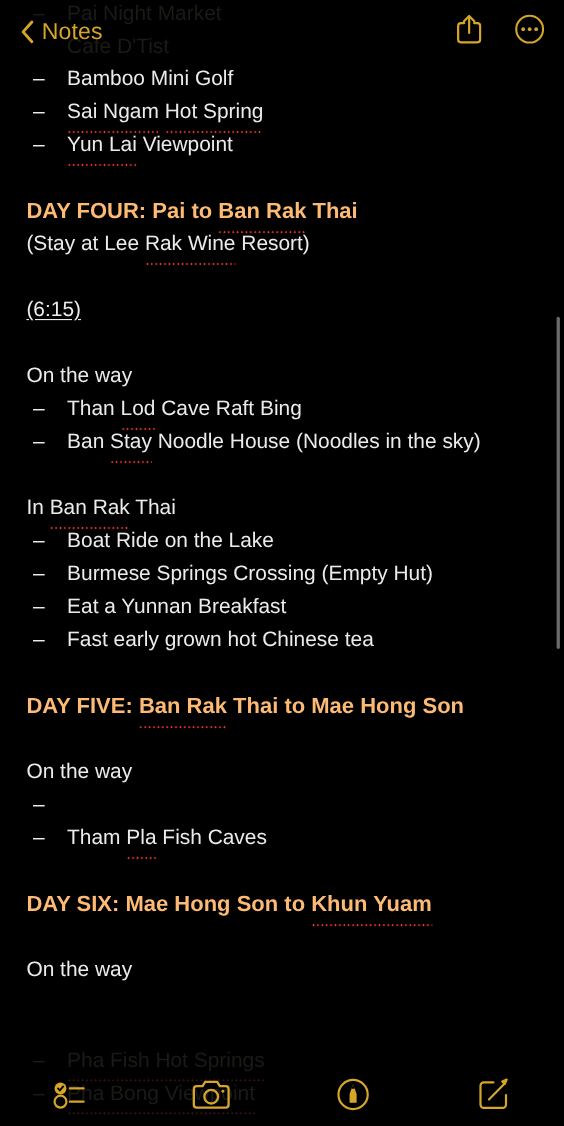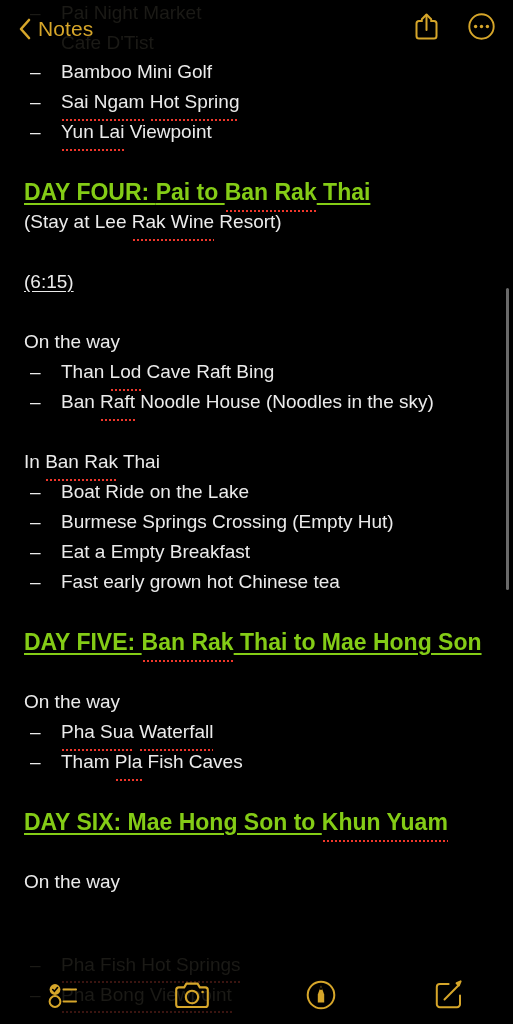--- a/index.html
+++ b/index.html
@@ -61,25 +61,24 @@
     color:#ebebeb;
     font-size:19px;
     line-height:30px;
     white-space:nowrap;
   }
   .line.bullet { display:flex; padding-left:6px; }
   .line .dash { width:31px; flex:none; color:#ebebeb; }
   .spacer { height:30px; }
 
   .heading {
-    color:#84cc16;
-    font-size:23px;
+    color:#fdba74;
+    font-size:20px;
     line-height:30px;
     font-weight:bold;
-    text-decoration:underline;
     text-underline-offset:3px;
     white-space:nowrap;
   }
 
   
   .sp { position:relative; display:inline-block; }
   .sp::after {
     content:""; position:absolute; left:0; right:0; bottom:-4px; height:2px;
     background-image:radial-gradient(circle, #f0372b 45%, transparent 46%);
     background-size:4px 2px; background-repeat:repeat-x;
@@ -171,47 +170,46 @@
     <div class="spacer"></div>
     <div class="line"><span class="ul">(6:15)</span></div>
     <div class="spacer"></div>
     <div class="line"><span>On the way</span></div>
     <div class="line bullet">
       <span class="dash">–</span>
       <span><span>Than </span><span class="sp">Lod</span><span> Cave Raft Bing</span></span>
     </div>
     <div class="line bullet">
       <span class="dash">–</span>
-      <span><span>Ban </span><span class="sp">Raft</span><span> Noodle House (Noodles in the sky)</span></span>
+      <span><span>Ban </span><span class="sp">Stay</span><span> Noodle House (Noodles in the sky)</span></span>
     </div>
     <div class="spacer"></div>
     <div class="line"><span>In </span><span class="sp">Ban Rak</span><span> Thai</span></div>
     <div class="line bullet">
       <span class="dash">–</span>
       <span><span>Boat Ride on the Lake</span></span>
     </div>
     <div class="line bullet">
       <span class="dash">–</span>
       <span><span>Burmese Springs Crossing (Empty Hut)</span></span>
     </div>
     <div class="line bullet">
       <span class="dash">–</span>
-      <span><span>Eat a Empty Breakfast</span></span>
+      <span><span>Eat a Yunnan Breakfast</span></span>
     </div>
     <div class="line bullet">
       <span class="dash">–</span>
       <span><span>Fast early grown hot Chinese tea</span></span>
     </div>
     <div class="spacer"></div>
     <div class="heading"><span>DAY FIVE: </span><span class="sp">Ban Rak</span><span> Thai to Mae Hong Son</span></div>
     <div class="spacer"></div>
     <div class="line"><span>On the way</span></div>
     <div class="line bullet">
       <span class="dash">–</span>
-      <span><span class="sp">Pha Sua</span><span> </span><span class="sp">Waterfall</span></span>
     </div>
     <div class="line bullet">
       <span class="dash">–</span>
       <span><span>Tham </span><span class="sp">Pla</span><span> Fish Caves</span></span>
     </div>
     <div class="spacer"></div>
     <div class="heading"><span>DAY SIX: Mae Hong Son to </span><span class="sp">Khun Yuam</span></div>
     <div class="spacer"></div>
     <div class="line"><span>On the way</span></div>
   </div>

